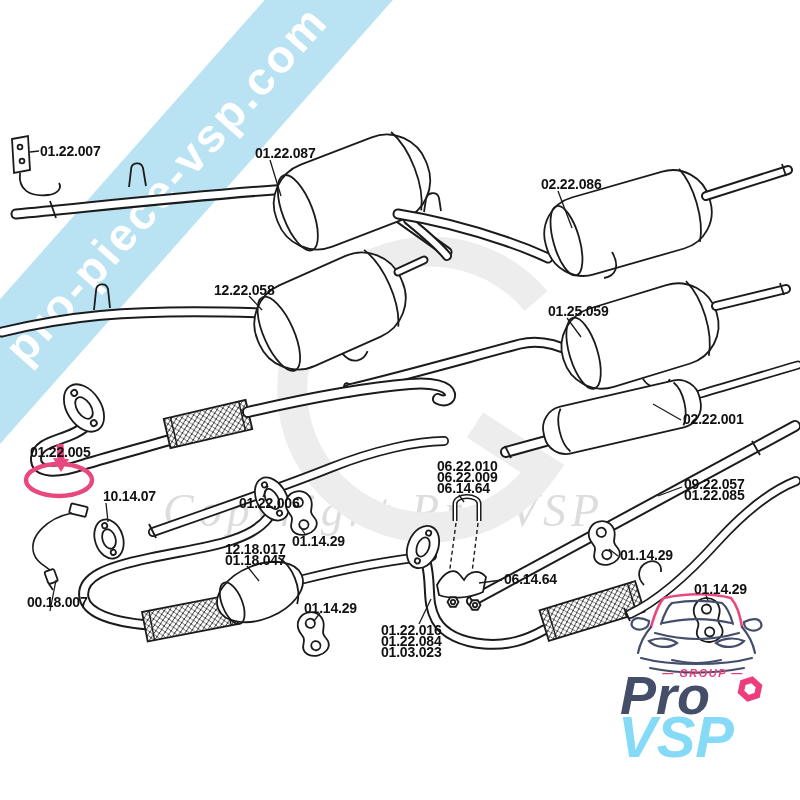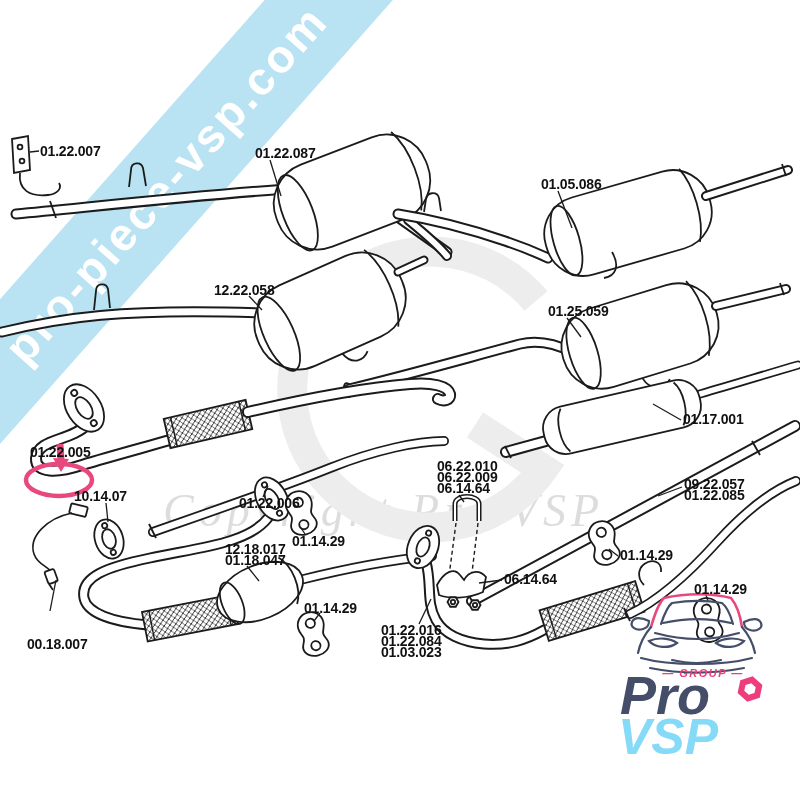--- a/index.html
+++ b/index.html
@@ -20,21 +20,21 @@
   .pi{fill:none;stroke:#ffffff;stroke-linecap:round;stroke-linejoin:round;}
   .ldr{stroke:#1b1b1b;stroke-width:1.3;fill:none;}
   
   .lbl{position:absolute;font-size:14px;font-weight:bold;color:#111;letter-spacing:-0.2px;
        line-height:11px;white-space:pre-line;}
   
   .logo-group{position:absolute;left:648px;top:667px;width:110px;text-align:center;
               color:#ee3d7d;font-size:11px;font-weight:bold;font-style:italic;letter-spacing:1.5px;white-space:nowrap;}
   .logo-pro{position:absolute;left:620px;top:668px;color:#454e69;font-size:54px;line-height:54px;
             font-weight:bold;font-style:italic;letter-spacing:0px;}
-  .logo-vsp{position:absolute;left:618px;top:710px;color:#85dbf7;font-size:50px;line-height:54px;
+  .logo-vsp{position:absolute;left:618px;top:710px;color:#85dbf7;font-size:58px;line-height:54px;
             font-weight:bold;font-style:italic;}
 </style>
 </head>
 <body>
 
 <div class="canvas">
 
   <div class="band">
     <span>pro-piece-vsp.com</span>
   </div>
@@ -299,38 +299,38 @@
     </g>
 
     <g transform="translate(750,689) rotate(12)">
       <polygon points="0,-13 11.3,-6.5 11.3,6.5 0,13 -11.3,6.5 -11.3,-6.5" fill="#ee3d7d"></polygon>
       <polygon points="0,-6 5.2,-3 5.2,3 0,6 -5.2,3 -5.2,-3" fill="#ffffff"></polygon>
     </g>
   </svg>
 
   <div class="lbl" style="left:40px;top:146px">01.22.007</div>
   <div class="lbl" style="left:255px;top:148px">01.22.087</div>
-  <div class="lbl" style="left:541px;top:179px">01.05.086</div>
+  <div class="lbl" style="left:541px;top:179px">02.22.086</div>
   <div class="lbl" style="left:214px;top:285px">12.22.058</div>
   <div class="lbl" style="left:548px;top:306px">01.25.059</div>
-  <div class="lbl" style="left:683px;top:414px">01.17.001</div>
+  <div class="lbl" style="left:683px;top:414px">02.22.001</div>
   <div class="lbl" style="left:30px;top:447px;width:60px;text-align:right">01.22.005</div>
-  <div class="lbl" style="left:74px;top:491px">10.14.07</div>
+  <div class="lbl" style="left:103px;top:491px">10.14.07</div>
   <div class="lbl" style="left:239px;top:498px">01.22.006</div>
   <div class="lbl" style="left:437px;top:461px">06.22.010
 06.22.009
 06.14.64</div>
   <div class="lbl" style="left:684px;top:479px">09.22.057
 01.22.085</div>
   <div class="lbl" style="left:292px;top:536px">01.14.29</div>
   <div class="lbl" style="left:225px;top:544px">12.18.017
 01.18.047</div>
   <div class="lbl" style="left:620px;top:550px">01.14.29</div>
   <div class="lbl" style="left:504px;top:574px">06.14.64</div>
-  <div class="lbl" style="left:27px;top:639px">00.18.007</div>
+  <div class="lbl" style="left:27px;top:597px">00.18.007</div>
   <div class="lbl" style="left:304px;top:603px">01.14.29</div>
   <div class="lbl" style="left:381px;top:625px">01.22.016
 01.22.084
 01.03.023</div>
   <div class="lbl" style="left:694px;top:584px">01.14.29</div>
 
   <div class="logo-group">— GROUP —</div>
   <div class="logo-pro">Pro</div>
   <div class="logo-vsp">VSP</div>
 

